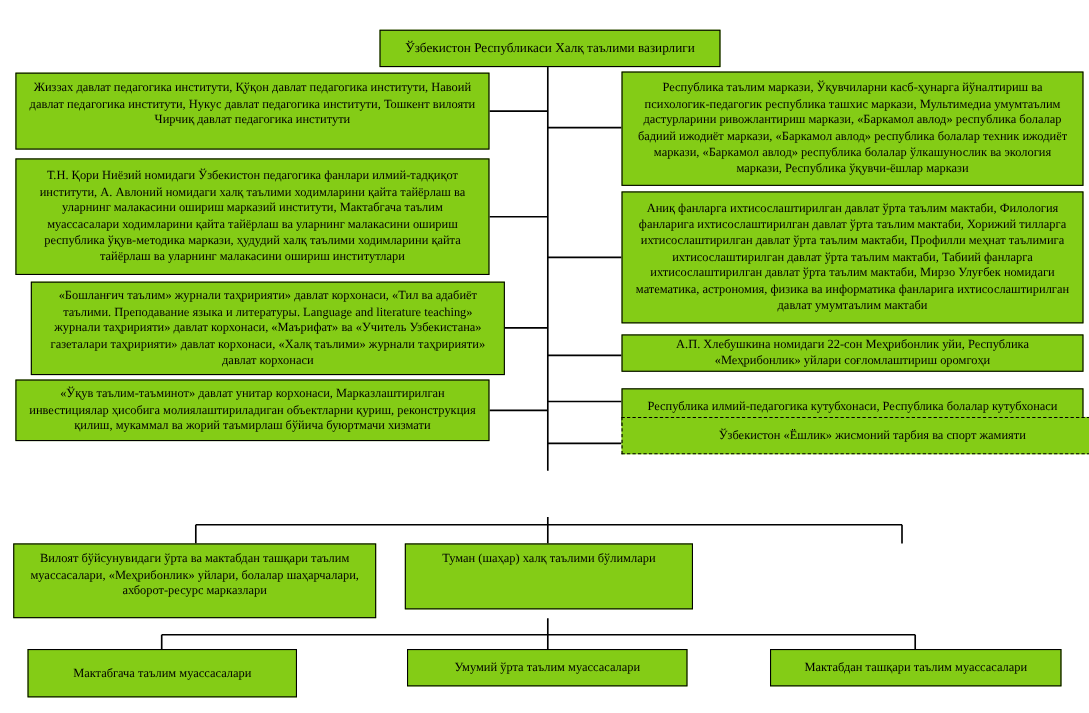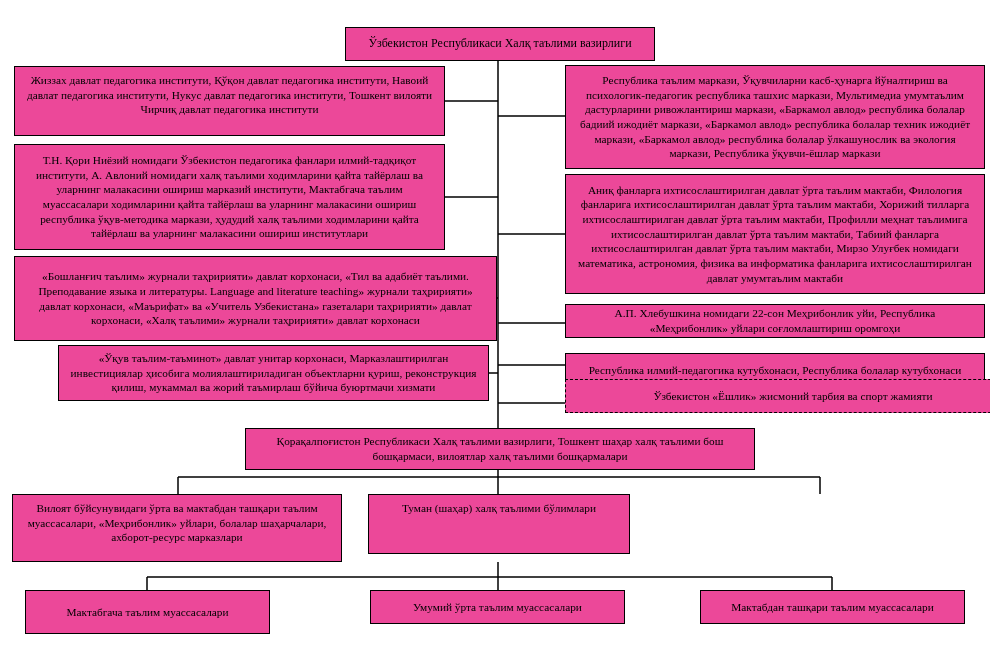--- a/index.html
+++ b/index.html
@@ -8,21 +8,21 @@
     width:990px;height:648px;
     background:#ffffff;
     font-family:"Liberation Serif","DejaVu Serif",serif;
     color:#000;
   }
   #wires{position:absolute;left:0;top:0;width:990px;height:648px;}
   .box{
     position:absolute;
     box-sizing:border-box;
     border:1.5px solid #000;
-    background:#ec4899;
+    background:#84cc16;
     display:flex;
     align-items:center;
     justify-content:center;
     text-align:center;
     font-size:11.3px;
     line-height:1.3;
     padding:16px 9px;
   }
   .box.top{align-items:flex-start;padding-top:6px;}
   .box.dashed{border-style:dashed;}
@@ -58,30 +58,29 @@
       <line x1="147" y1="577" x2="832" y2="577"></line>
       <line x1="147" y1="577" x2="147" y2="590"></line>
       <line x1="832" y1="577" x2="832" y2="590"></line>
     </g>
   </svg>
 
   <div class="box root" style="left:345px;top:27px;width:310px;height:30px;">Ўзбекистон Республикаси Халқ таълими вазирлиги</div>
 
   <div class="box top" style="left:14px;top:66px;width:431px;height:70px;">Жиззах давлат педагогика институти, Қўқон давлат педагогика институти, Навоий давлат педагогика институти, Нукус давлат педагогика институти, Тошкент вилояти Чирчиқ давлат педагогика институти</div>
   <div class="box" style="left:14px;top:144px;width:431px;height:106px;">Т.Н. Қори Ниёзий номидаги Ўзбекистон педагогика фанлари илмий-тадқиқот институти, А. Авлоний номидаги халқ таълими ходимларини қайта тайёрлаш ва уларнинг малакасини ошириш марказий институти, Мактабгача таълим муассасалари ходимларини қайта тайёрлаш ва уларнинг малакасини ошириш республика ўқув-методика маркази, ҳудудий халқ таълими ходимларини қайта тайёрлаш ва уларнинг малакасини ошириш институтлари</div>
-  <div class="box" style="left:14px;top:256px;width:483px;height:85px;">«Бошланғич таълим» журнали таҳририяти» давлат корхонаси, «Тил ва адабиёт таълими. Преподавание языка и литературы. Language and literature teaching» журнали таҳририяти» давлат корхонаси, «Маърифат» ва «Учитель Узбекистана» газеталари таҳририяти» давлат корхонаси, «Халқ таълими» журнали таҳририяти» давлат корхонаси</div>
-  <div class="box" style="left:14px;top:345px;width:431px;height:56px;margin-left:44px;">«Ўқув таълим-таъминот» давлат унитар корхонаси, Марказлаштирилган инвестициялар ҳисобига молиялаштириладиган объектларни қуриш, реконструкция қилиш, мукаммал ва жорий таъмирлаш бўйича буюртмачи хизмати</div>
+  <div class="box" style="left:28px;top:256px;width:431px;height:85px;">«Бошланғич таълим» журнали таҳририяти» давлат корхонаси, «Тил ва адабиёт таълими. Преподавание языка и литературы. Language and literature teaching» журнали таҳририяти» давлат корхонаси, «Маърифат» ва «Учитель Узбекистана» газеталари таҳририяти» давлат корхонаси, «Халқ таълими» журнали таҳририяти» давлат корхонаси</div>
+  <div class="box" style="left:14px;top:345px;width:431px;height:56px;">«Ўқув таълим-таъминот» давлат унитар корхонаси, Марказлаштирилган инвестициялар ҳисобига молиялаштириладиган объектларни қуриш, реконструкция қилиш, мукаммал ва жорий таъмирлаш бўйича буюртмачи хизмати</div>
 
   <div class="box" style="left:565px;top:65px;width:420px;height:104px;">Республика таълим маркази, Ўқувчиларни касб-ҳунарга йўналтириш ва психологик-педагогик республика ташхис маркази, Мультимедиа умумтаълим дастурларини ривожлантириш маркази, «Баркамол авлод» республика болалар бадиий ижодиёт маркази, «Баркамол авлод» республика болалар техник ижодиёт маркази, «Баркамол авлод» республика болалар ўлкашунослик ва экология маркази, Республика ўқувчи-ёшлар маркази</div>
   <div class="box" style="left:565px;top:174px;width:420px;height:120px;">Аниқ фанларга ихтисослаштирилган давлат ўрта таълим мактаби, Филология фанларига ихтисослаштирилган давлат ўрта таълим мактаби, Хорижий тилларга ихтисослаштирилган давлат ўрта таълим мактаби, Профилли меҳнат таълимига ихтисослаштирилган давлат ўрта таълим мактаби, Табиий фанларга ихтисослаштирилган давлат ўрта таълим мактаби, Мирзо Улуғбек номидаги математика, астрономия, физика ва информатика фанларига ихтисослаштирилган давлат умумтаълим мактаби</div>
   <div class="box" style="left:565px;top:304px;width:420px;height:23px;">А.П. Хлебушкина номидаги 22-сон Меҳрибонлик уйи, Республика «Меҳрибонлик» уйлари соғломлаштириш оромгоҳи</div>
   <div class="box" style="left:565px;top:353px;width:420px;height:26px;">Республика илмий-педагогика кутубхонаси, Республика болалар кутубхонаси</div>
   <div class="box dashed" style="left:565px;top:379px;width:456px;height:29px;">Ўзбекистон «Ёшлик» жисмоний тарбия ва спорт жамияти</div>
 
-  <div class="box" style="left:245px;top:428px;width:510px;height:42px;">Қорақалпоғистон Республикаси Халқ таълими вазирлиги, Тошкент шаҳар халқ таълими бош бошқармаси, вилоятлар халқ таълими бошқармалари</div>
 
   <div class="box top" style="left:12px;top:494px;width:330px;height:68px;">Вилоят бўйсунувидаги ўрта ва мактабдан ташқари таълим муассасалари, «Меҳрибонлик» уйлари, болалар шаҳарчалари, ахборот-ресурс марказлари</div>
   <div class="box top" style="left:368px;top:494px;width:262px;height:60px;">Туман (шаҳар) халқ таълими бўлимлари</div>
 
   <div class="box" style="left:25px;top:590px;width:245px;height:44px;">Мактабгача таълим муассасалари</div>
   <div class="box" style="left:370px;top:590px;width:255px;height:28px;">Умумий ўрта таълим муассасалари</div>
   <div class="box" style="left:700px;top:590px;width:265px;height:28px;">Мактабдан ташқари таълим муассасалари</div>
 
 </div>
 

